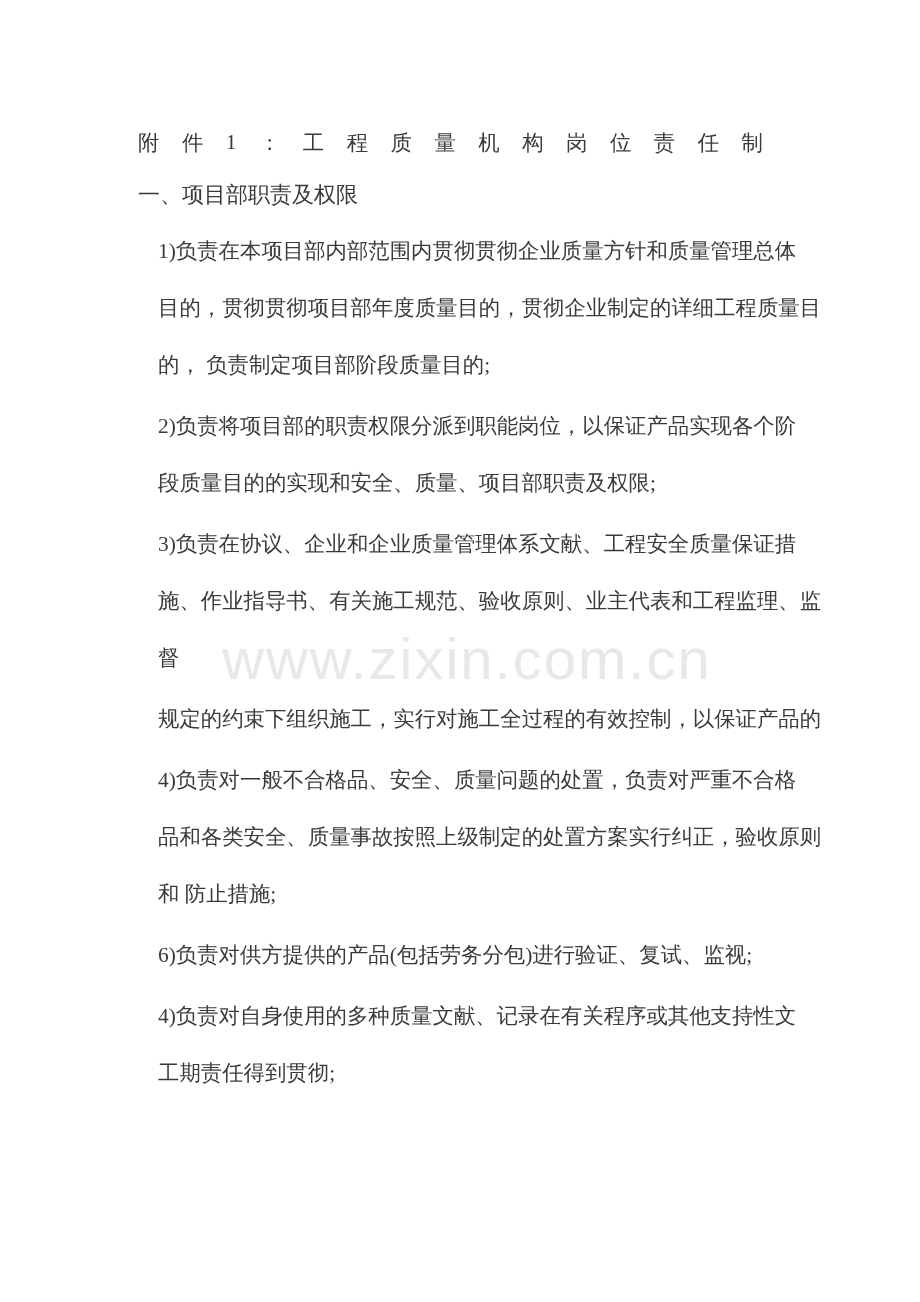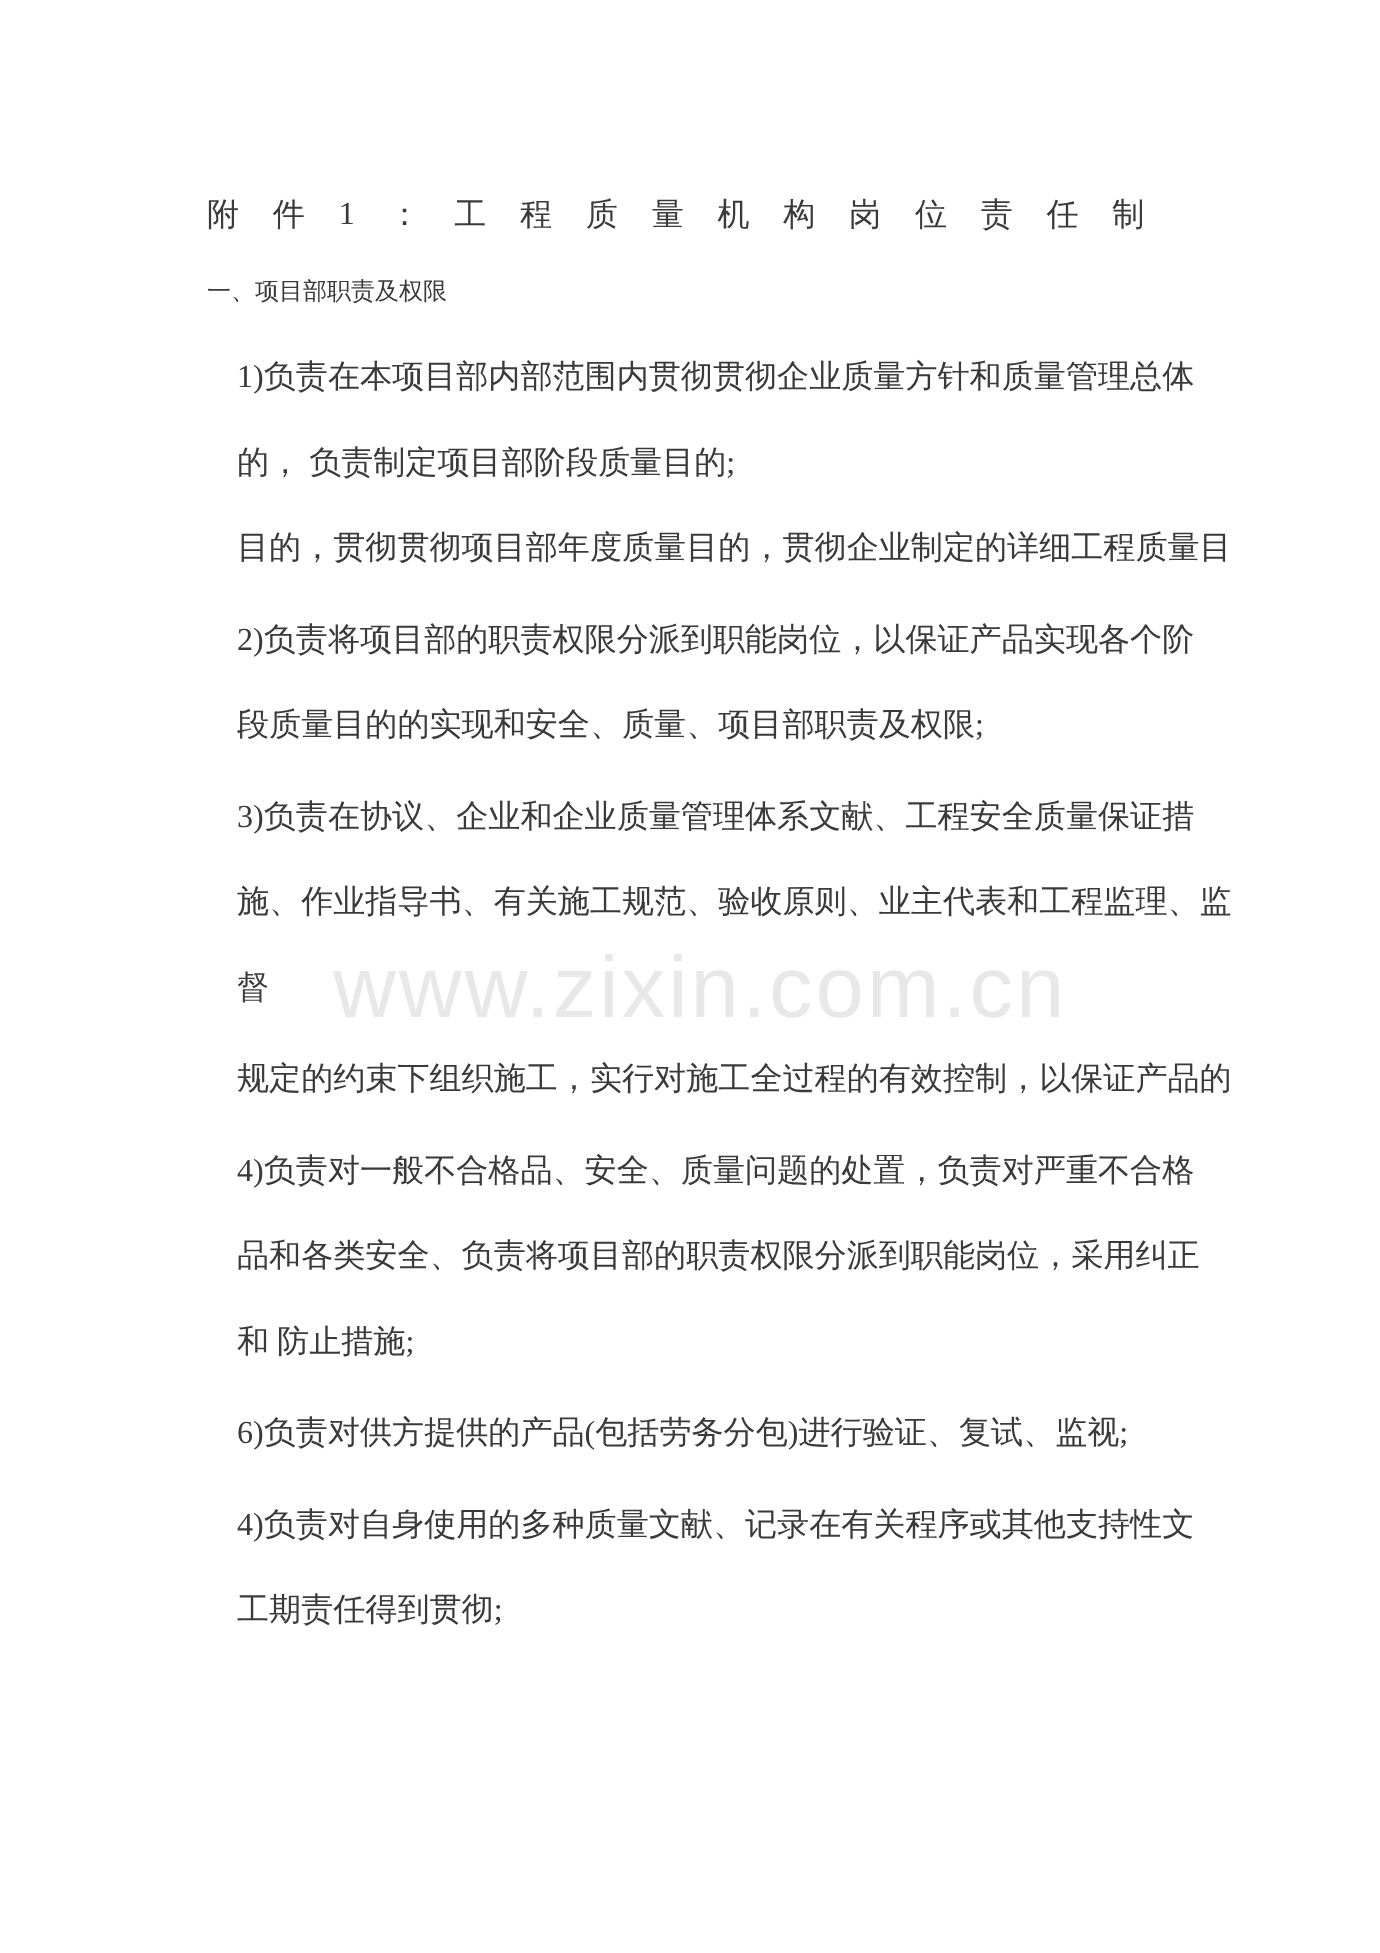--- a/index.html
+++ b/index.html
@@ -42,21 +42,21 @@
     width: 625px;
     height: 57px;
     font-size: 21.4px;
     font-weight: normal;
     margin: 0 0 -5px 0;
   }
   .title-row span {
     display: inline-block;
   }
   .heading {
-    font-size: 16px;
+    font-size: 22px;
     line-height: 57px;
     font-weight: normal;
     margin: 0;
   }
   .doc-body .paragraph {
     margin: 0 0 4px 0;
   }
   .doc-body .line {
     font-size: 21.4px;
     line-height: 57px;
@@ -87,38 +87,38 @@
         <span>责</span>
         <span>任</span>
         <span>制</span>
       </h1>
 
     <h2 class="heading">一、项目部职责及权限</h2>
 
     <div class="doc-body">
         <div class="paragraph">
           <div class="line">1)负责在本项目部内部范围内贯彻贯彻企业质量方针和质量管理总体</div>
+          <div class="line">目的，贯彻贯彻项目部年度质量目的，贯彻企业制定的详细工程质量目</div>
           <div class="line">的， 负责制定项目部阶段质量目的;</div>
-          <div class="line">目的，贯彻贯彻项目部年度质量目的，贯彻企业制定的详细工程质量目</div>
         </div>
         <div class="paragraph">
           <div class="line">2)负责将项目部的职责权限分派到职能岗位，以保证产品实现各个阶</div>
           <div class="line">段质量目的的实现和安全、质量、项目部职责及权限;</div>
         </div>
         <div class="paragraph">
           <div class="line">3)负责在协议、企业和企业质量管理体系文献、工程安全质量保证措</div>
           <div class="line">施、作业指导书、有关施工规范、验收原则、业主代表和工程监理、监</div>
           <div class="line">督</div>
         </div>
         <div class="paragraph">
           <div class="line">规定的约束下组织施工，实行对施工全过程的有效控制，以保证产品的</div>
         </div>
         <div class="paragraph">
           <div class="line">4)负责对一般不合格品、安全、质量问题的处置，负责对严重不合格</div>
-          <div class="line">品和各类安全、负责将项目部的职责权限分派到职能岗位，采用纠正</div>
+          <div class="line">品和各类安全、质量事故按照上级制定的处置方案实行纠正，验收原则</div>
           <div class="line">和 防止措施;</div>
         </div>
         <div class="paragraph">
           <div class="line">6)负责对供方提供的产品(包括劳务分包)进行验证、复试、监视;</div>
         </div>
         <div class="paragraph">
           <div class="line">4)负责对自身使用的多种质量文献、记录在有关程序或其他支持性文</div>
           <div class="line">工期责任得到贯彻;</div>
         </div>
       </div>

